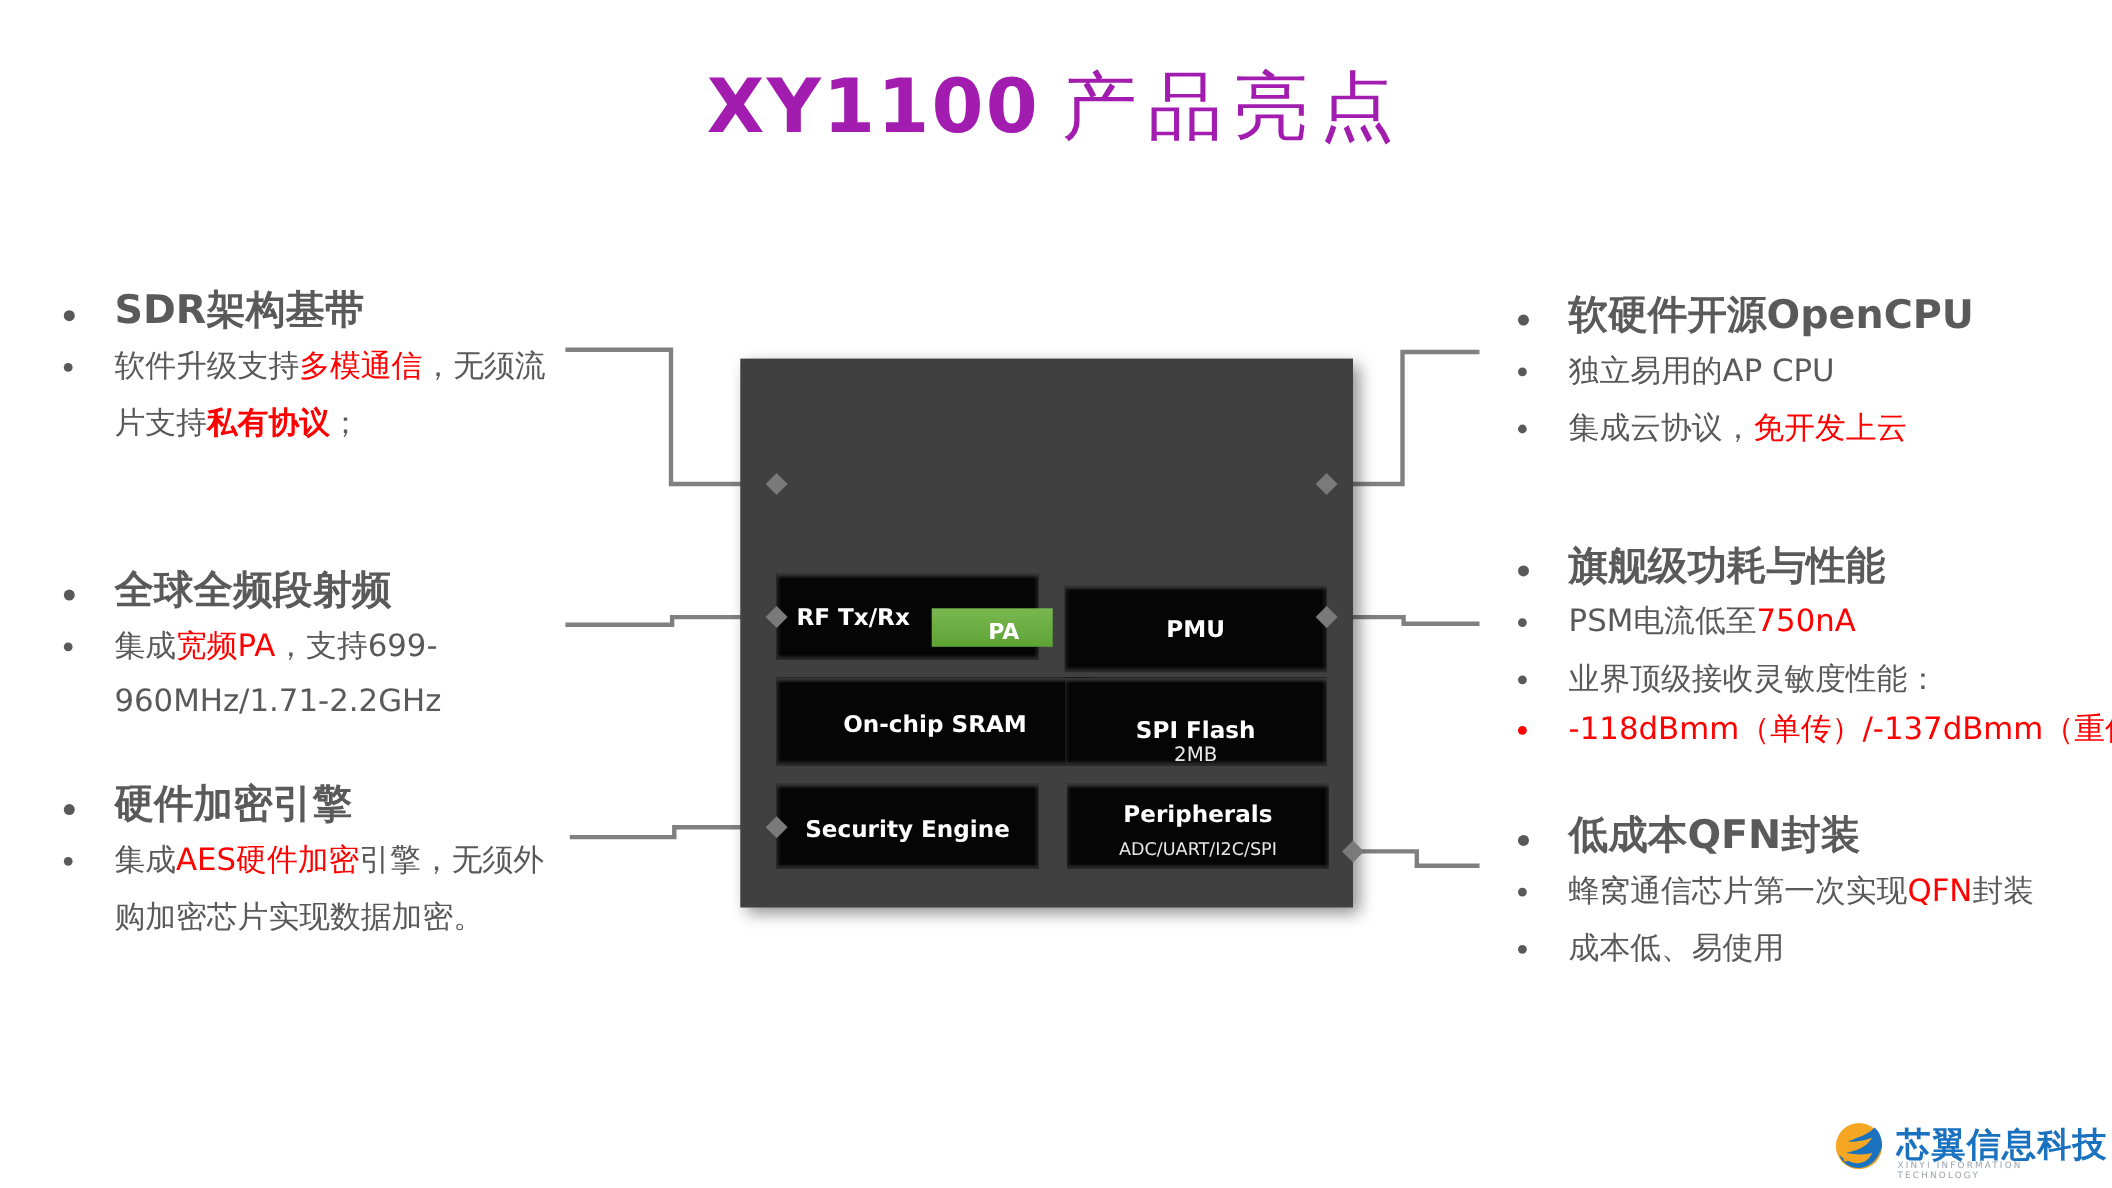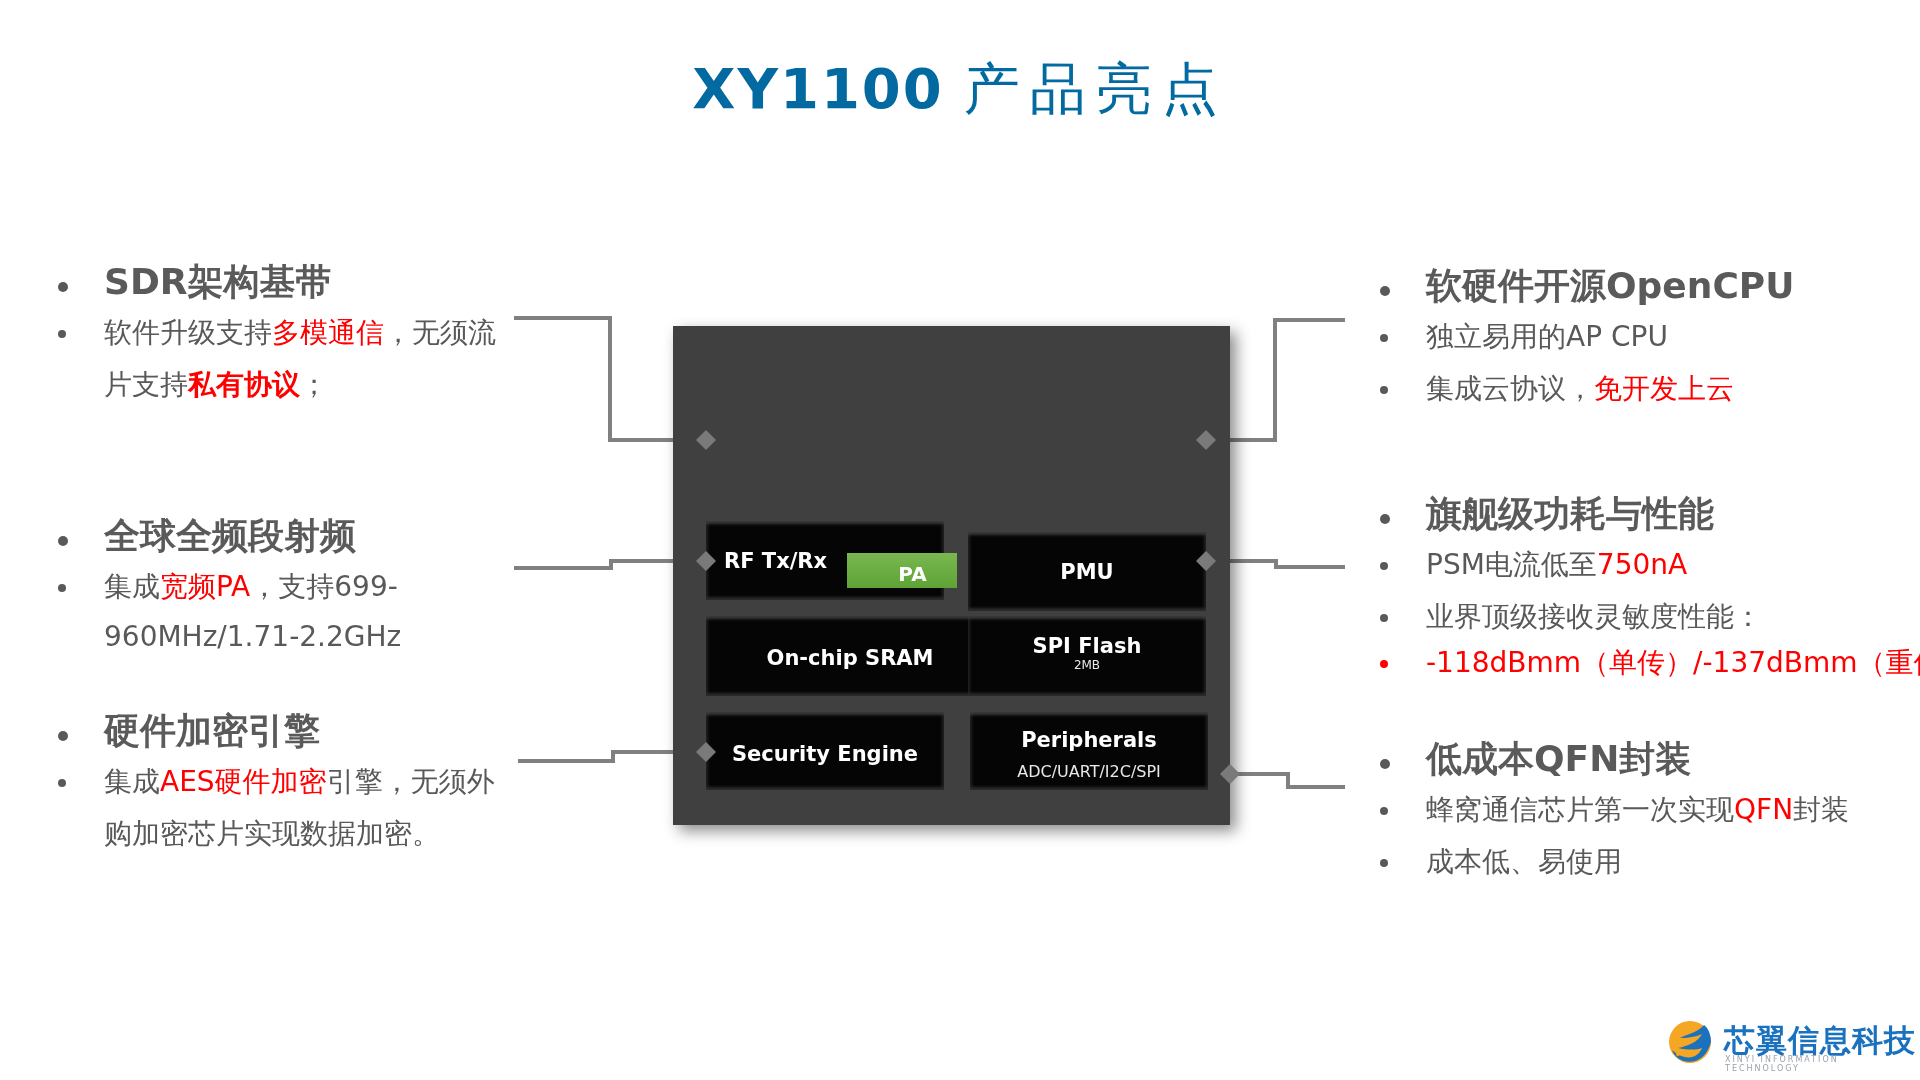--- a/index.html
+++ b/index.html
@@ -2,21 +2,21 @@
 <html><head>
 <meta charset="utf-8">
 <style>
   html, body { margin:0; padding:0; }
   body {
     width:1920px; height:1080px; background:#ffffff; position:relative; overflow:hidden;
     font-family:"DejaVu Sans", "Liberation Sans", sans-serif;
   }
   .title {
     position:absolute; left:0; width:1920px; top:52px; text-align:center;
-    font-size:56px; font-weight:bold; color:#0369a1; letter-spacing:2px;
+    font-size:68px; font-weight:bold; color:#a21caf; letter-spacing:2px;
     font-family:"DejaVu Sans", sans-serif;
   }
   .title .cn { font-weight:normal; margin-left:20px; letter-spacing:10px; }
   .bl { position:absolute; white-space:nowrap; color:#595959; }
   .bl .dot {
     position:absolute; left:0; width:8px; height:8px; border-radius:50%;
     background:#595959;
   }
   .bl .dot.red { background:#ff0000; }
   .bl.h { font-size:36px; font-weight:bold; color:#5a5a5a; }
@@ -159,22 +159,22 @@
     <div class="pa" style="left:141px;top:32px;width:89px;height:35px;line-height:42px;">PA</div>
   </div>
   <div class="blk" style="left:295px;top:206px;width:238px;height:79px;">
     <div class="nm" style="margin-top:28px;">PMU</div>
   </div>
 
   <div class="blk" style="left:33px;top:290px;width:288px;height:80px;">
     <div class="nm" style="margin-top:30px;">On-chip SRAM</div>
   </div>
   <div class="blk" style="left:295px;top:290px;width:238px;height:80px;">
-    <div class="nm" style="margin-top:18px;">SPI Flash</div>
-    <div class="sub" style="font-size:12px;">2MB</div>
+    <div class="nm" style="margin-top:36px;">SPI Flash</div>
+    <div class="sub" style="font-size:18px;">2MB</div>
   </div>
 
   <div class="blk" style="left:33px;top:386px;width:238px;height:78px;">
     <div class="nm" style="margin-top:30px;">Security Engine</div>
   </div>
   <div class="blk" style="left:297px;top:386px;width:238px;height:78px;">
     <div class="nm" style="margin-top:16px;">Peripherals</div>
     <div class="sub" style="margin-top:10px;font-size:16px;">ADC/UART/I2C/SPI</div>
   </div>
 </div>

